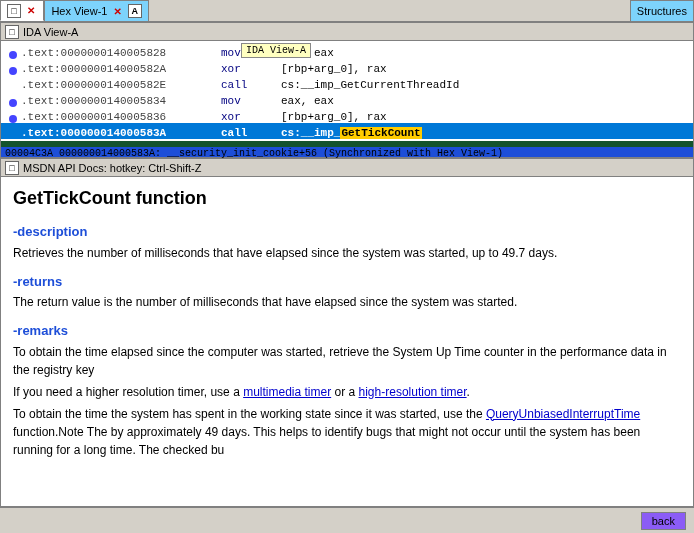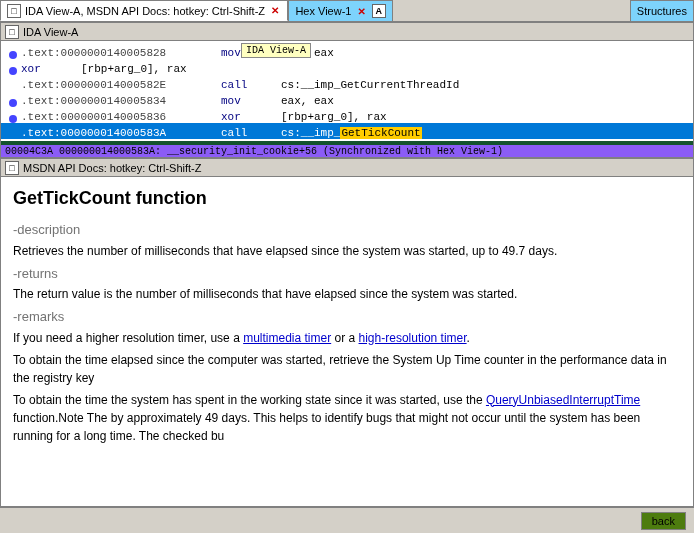--- a/index.html
+++ b/index.html
@@ -83,20 +83,21 @@
     }
     .asm-row {
       display: flex;
       align-items: flex-end;
       height: 16px;
       padding: 0 4px;
     }
     .asm-row.selected {
       background: #0078d7;
       color: #ffffff;
+      font-weight: bold;
     }
     .dot-col {
       width: 16px;
       display: flex;
       align-items: center;
       justify-content: center;
     }
     .blue-dot {
       width: 8px;
       height: 8px;
@@ -124,22 +125,22 @@
       border: 1px solid #888;
       padding: 1px 4px;
       font-size: 10px;
       color: #000;
       top: 2px;
       left: 240px;
       z-index: 10;
       white-space: nowrap;
     }
     .status-bar {
-      background: #8b5cf6;
-      border-top: 4px solid #14532d;
+      background: #1d4ed8;
+      border-top: 6px solid #14532d;
       padding: 1px 4px;
       font-family: 'Courier New', monospace;
       font-size: 10px;
       color: #000;
       height: 16px;
     }
 
     
     .msdn-panel {
       border: 1px solid #808080;
@@ -170,23 +171,23 @@
       line-height: 1.5;
     }
     .msdn-content h1 {
       font-size: 18px;
       font-weight: bold;
       color: #000;
       margin-bottom: 8px;
     }
     .msdn-content h2 {
       font-size: 13px;
-      font-weight: normal;
-      color: #737373;
-      margin-top: 2px;
+      font-weight: bold;
+      color: #1d4ed8;
+      margin-top: 10px;
       margin-bottom: 2px;
     }
     .msdn-content p {
       margin-bottom: 4px;
       color: #000;
     }
     .msdn-content a {
       color: #0000cc;
       text-decoration: underline;
     }
@@ -196,21 +197,21 @@
     .bottom-bar {
       background: #d4d0c8;
       border-top: 1px solid #808080;
       padding: 4px 8px;
       display: flex;
       justify-content: flex-end;
       align-items: center;
       height: 26px;
     }
     .back-btn {
-      background: #4d7c0f;
+      background: #8b5cf6;
       border: 1px solid #808080;
       padding: 2px 10px;
       font-size: 11px;
       cursor: pointer;
       font-family: 'Segoe UI', sans-serif;
       margin-left: 25px;
     }
 
     .main-container {
       display: flex;
@@ -219,21 +220,20 @@
     }
   </style>
 </head>
 <body>
 
 <div class="main-container">
 
   <div class="tab-bar">
     <div class="tab active">
       <span style="width:14px;height:14px;border:1px solid #666;background:#fff;display:inline-flex;align-items:center;justify-content:center;font-size:9px;">□</span>
-      <span>IDA View-A, MSDN API Docs: hotkey: Ctrl-Shift-Z</span>
       <span class="tab-close">✕</span>
     </div>
     <div class="tab">
       <span>Hex View-1</span>
       <span class="tab-close">✕</span>
       <span style="width:14px;height:14px;border:1px solid #666;background:#fff;display:inline-flex;align-items:center;justify-content:center;font-size:9px;font-weight:bold;">A</span>
     </div>
     <div class="tab-spacer"></div>
     <div class="tab">
       <span>Structures</span>
@@ -255,20 +255,21 @@
           </div>
         <span class="addr">.text:0000000140005828</span>
         <span style="min-width:60px;color:#000080;">    mov</span>
         <span class="operands">     eax, eax</span>
       </div>
 
       <div class="asm-row">
         <div class="dot-col">
             <span class="blue-dot"></span>
           </div>
+        <span class="addr">.text:000000014000582A</span>
         <span style="min-width:60px;color:#000080;">    xor</span>
         <span class="operands">     [rbp+arg_0], rax</span>
       </div>
 
       <div class="asm-row">
         <div class="dot-col"></div>
         <span class="addr">.text:000000014000582E</span>
         <span style="min-width:60px;color:#000080;">    call</span>
         <span class="operands">    cs:__imp_GetCurrentThreadId</span>
       </div>
@@ -309,22 +310,22 @@
     <div class="msdn-content">
       <h1>GetTickCount function</h1>
 
       <h2>-description</h2>
       <p>Retrieves the number of milliseconds that have elapsed since the system was started, up to 49.7 days.</p>
 
       <h2>-returns</h2>
       <p>The return value is the number of milliseconds that have elapsed since the system was started.</p>
 
       <h2>-remarks</h2>
+      <p>To obtain the time elapsed since the computer was started, retrieve the System Up Time counter in the performance data in the registry key</p>
       <p>If you need a higher resolution timer, use a <a href="#">multimedia timer</a> or a <a href="#">high-resolution timer</a>.</p>
-      <p>To obtain the time elapsed since the computer was started, retrieve the System Up Time counter in the performance data in the registry key</p>
       <p>To obtain the time the system has spent in the working state since it was started, use the <a href="#">QueryUnbiasedInterruptTime</a> function.Note  The  by approximately 49 days. This helps to identify bugs that might not occur until the system has been running for a long time. The checked bu</p>
 
     </div>
   </div>
 
   <div class="bottom-bar">
     <button class="back-btn">back</button>
   </div>
 </div>
 

